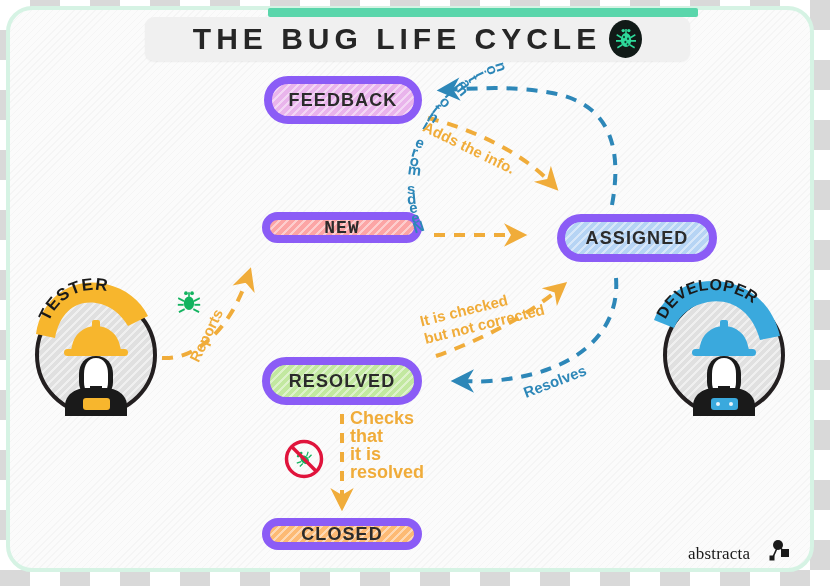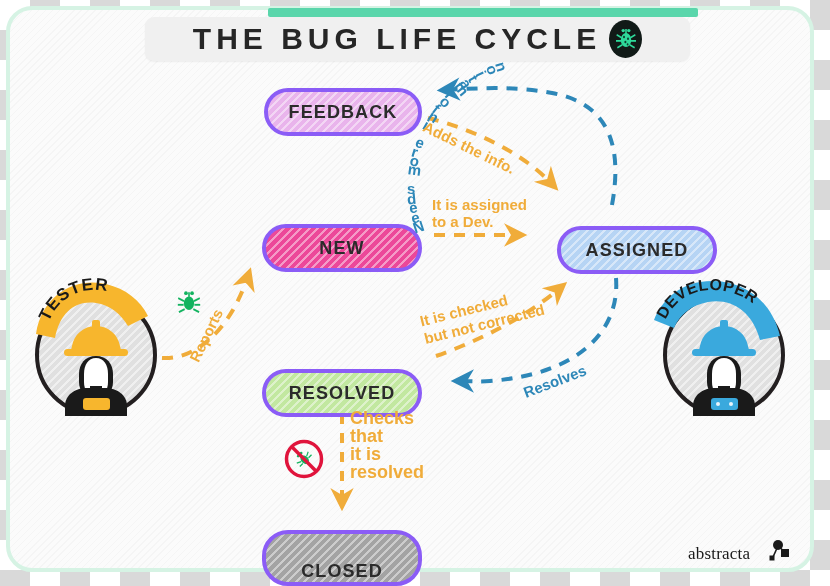--- a/index.html
+++ b/index.html
@@ -53,42 +53,41 @@
   .title-bug{
     width:33px;height:38px;border-radius:50%;
     background:#111a17;display:flex;align-items:center;justify-content:center;
     flex:0 0 auto;
   }
 
   
   .state{
     position:absolute;z-index:5;
     box-sizing:border-box;
-    border:4px solid #8b5cf6;
+    border:8px solid #8b5cf6;
     border-radius:26px;
     display:flex;align-items:center;justify-content:center;
     font-size:18px;font-weight:bold;letter-spacing:1.1px;
     color:#2b2b2b;
     background-repeat:repeat;
-    margin-top:12px;
   }
   .state:after{
     content:"";position:absolute;inset:0;border-radius:22px;
     background-image:repeating-linear-gradient(135deg,
       rgba(255,255,255,0.45) 0px,rgba(255,255,255,0.45) 2px,
       rgba(0,0,0,0) 2px,rgba(0,0,0,0) 6px);
     pointer-events:none;
   }
   .state span{position:relative;z-index:2;}
 
   #box-feedback{left:264px;top:76px;width:158px;height:48px;background:#e9b4ec;}
-  #box-new{left:262px;top:212px;width:160px;height:48px;background:#ec4899;}
+  #box-new{left:262px;top:212px;width:160px;height:31px;background:#fca5a5;font-family:Liberation Mono, monospace;}
   #box-assigned{left:557px;top:214px;width:160px;height:48px;background:#b6d4f4;}
   #box-resolved{left:262px;top:357px;width:160px;height:48px;background:#c2e8a0;}
-  #box-closed{left:262px;top:518px;width:160px;height:56px;background:#a3a3a3;align-items:flex-end;}
+  #box-closed{left:262px;top:518px;width:160px;height:32px;background:#fdba74;}
 
   
   .arrows{position:absolute;left:0;top:0;width:830px;height:586px;z-index:4;}
 
   
   .lbl{position:absolute;z-index:6;font-weight:bold;white-space:nowrap;
        font-family:"Liberation Sans","DejaVu Sans",sans-serif;}
   .lbl-blue{color:#2d87b8;}
   .lbl-orange{color:#f0ac3a;}
 
@@ -225,24 +224,20 @@
       <span style="left: 2.73538px; top: 18.2546px; transform: rotate(51.6deg);">m</span>
       <span style="left: 10.4506px; top: 12.6028px; transform: rotate(55.95deg);">a</span>
       <span style="left: 18.5722px; top: 7.55243px; transform: rotate(60.3deg);">t</span>
       <span style="left: 27.0535px; top: 3.13263px; transform: rotate(64.65deg);">i</span>
       <span style="left: 35.8456px; top: -0.631134px; transform: rotate(69deg);">o</span>
       <span style="left: 44.8979px; top: -3.71719px; transform: rotate(73.35deg);">n</span>
     </div>
 
   <div class="lbl lbl-orange" id="lbl-adds">Adds the info.</div>
 
-  <div class="lbl lbl-orange" id="lbl-assignedto">
-    <div>It is assigned</div>
-    <div>to a Dev.</div>
-  </div>
 
   <div class="lbl lbl-orange" id="lbl-checked">
     <div>It is checked</div>
     <div>but not corrected</div>
   </div>
 
   <div class="lbl lbl-blue" id="lbl-resolves">Resolves</div>
 
   <div class="lbl lbl-orange" id="lbl-reports">Reports</div>
 

